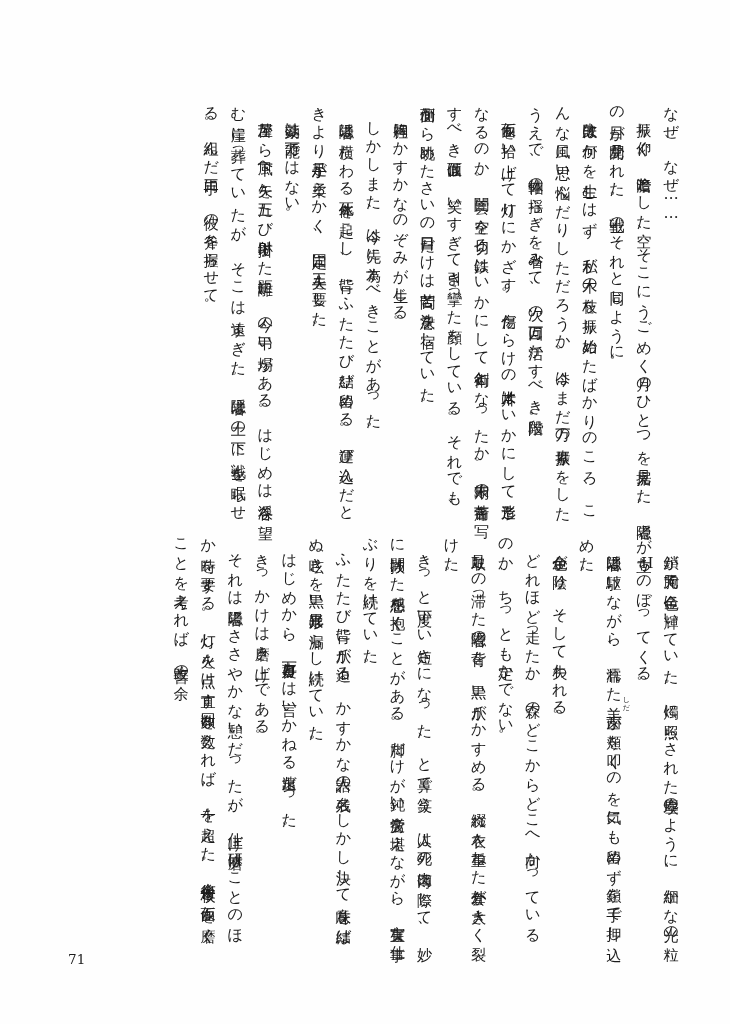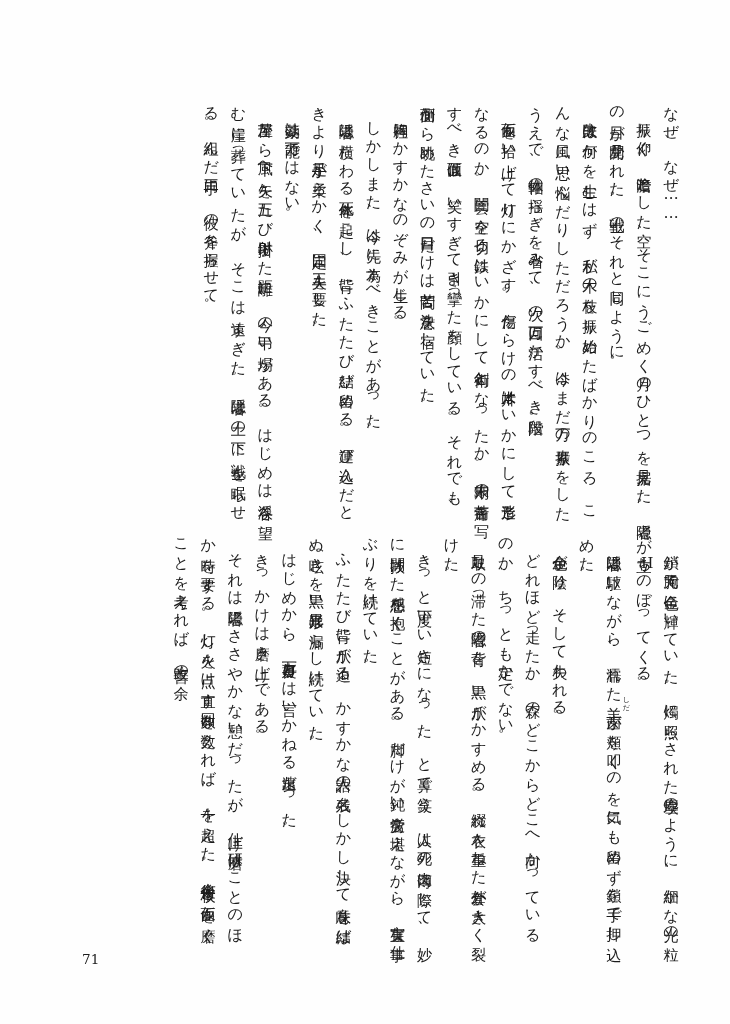--- a/index.html
+++ b/index.html
@@ -80,21 +80,21 @@
     font-size: 7px;
     letter-spacing: 0.02em;
     line-height: 1;
     font-weight: 400;
     color: #242424;
   }
 
   
   #folio {
     position: absolute;
-    left: 82px;
+    left: 68px;
     top: 951px;
     font-family: "DejaVu Serif", "Liberation Serif", serif;
     font-size: 13.5px;
     color: #1c1c1c;
     letter-spacing: 0.02em;
   }
 
   
   #paper-edge {
     position: absolute;

